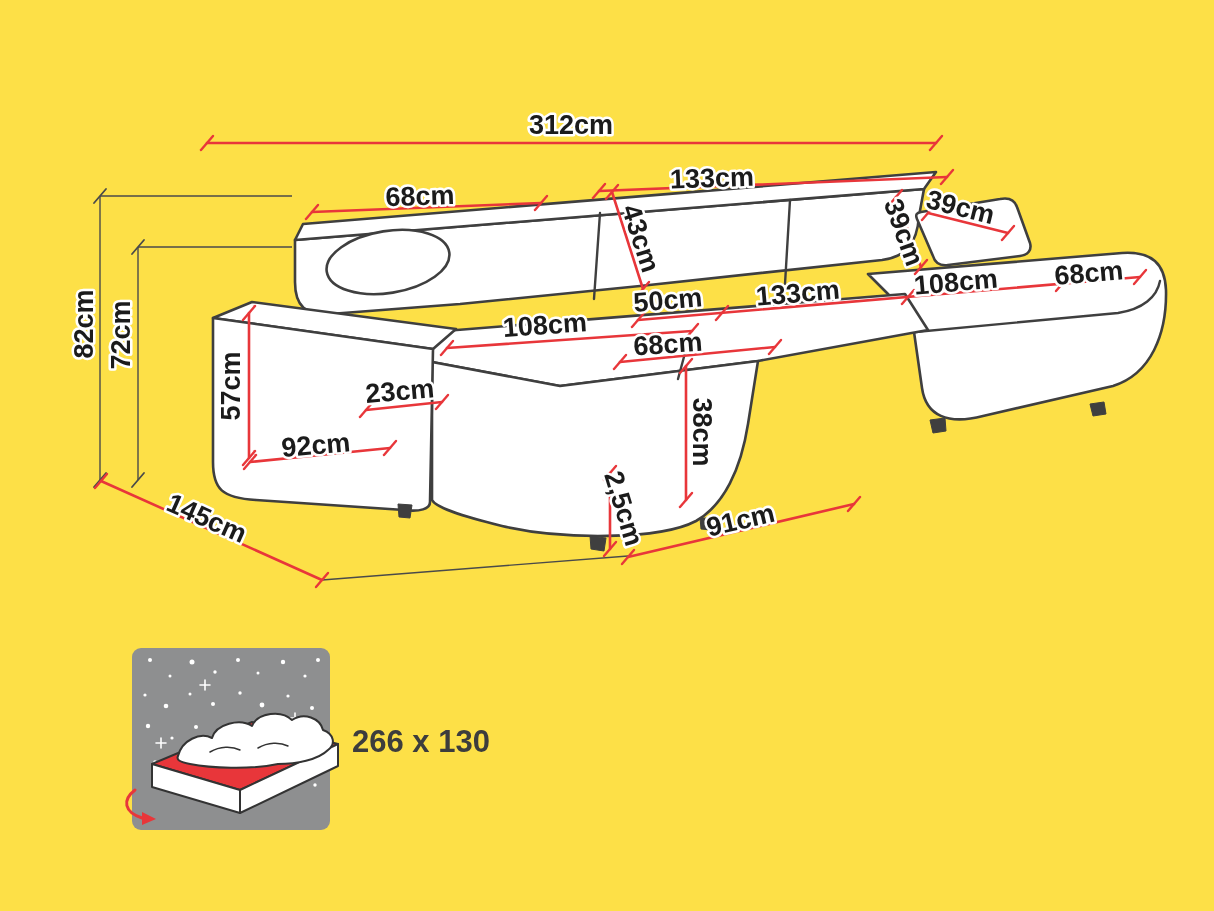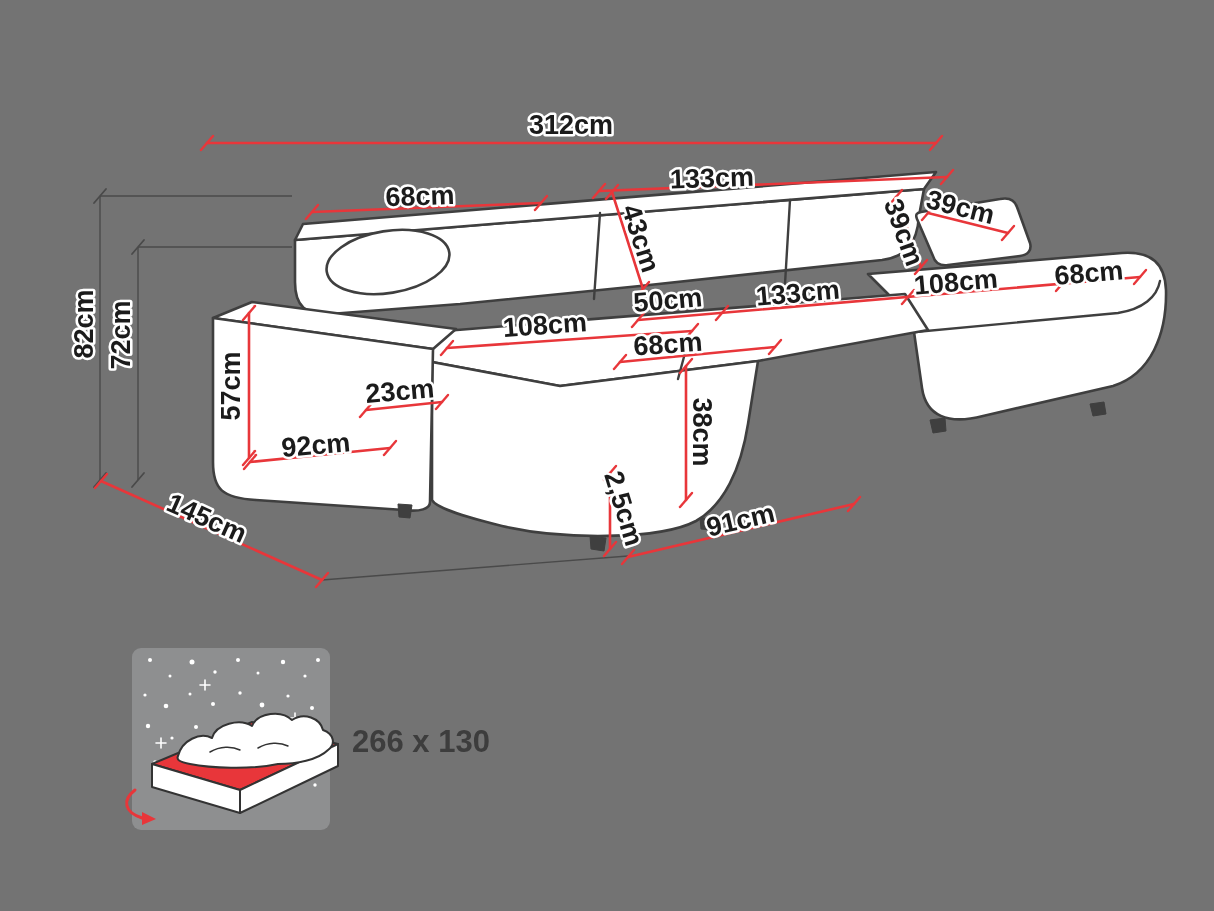--- a/index.html
+++ b/index.html
@@ -1,16 +1,16 @@
 <!DOCTYPE html>
 <html><head>
 <meta charset="utf-8">
 <style>
   html,body{margin:0;padding:0;background:#ffffff;}
-  .canvas{position:relative;width:1214px;height:911px;background:#737373;overflow:hidden;
+  .canvas{position:relative;width:1214px;height:911px;background:#fde047;overflow:hidden;
           font-family:"Liberation Sans",sans-serif;}
   svg{display:block;}
   .sofa{fill:#ffffff;stroke:#3f3f3f;stroke-width:2.6;stroke-linejoin:round;stroke-linecap:round;}
   .sofa-line{fill:none;stroke:#3f3f3f;stroke-width:2.4;stroke-linecap:round;}
   .leg{fill:#3f3f3f;stroke:#3f3f3f;stroke-width:1;}
   .construct{fill:none;stroke:#4a4a4a;stroke-width:1.4;}
   .dim{fill:none;stroke:#e8363a;stroke-width:2.6;stroke-linecap:round;}
   .tick{stroke:#e8363a;stroke-width:2.4;stroke-linecap:round;}
   .tick-dark{stroke:#4a4a4a;stroke-width:1.8;stroke-linecap:round;}
   .dim-label{font-family:"Liberation Sans",sans-serif;font-size:27px;font-weight:600;

